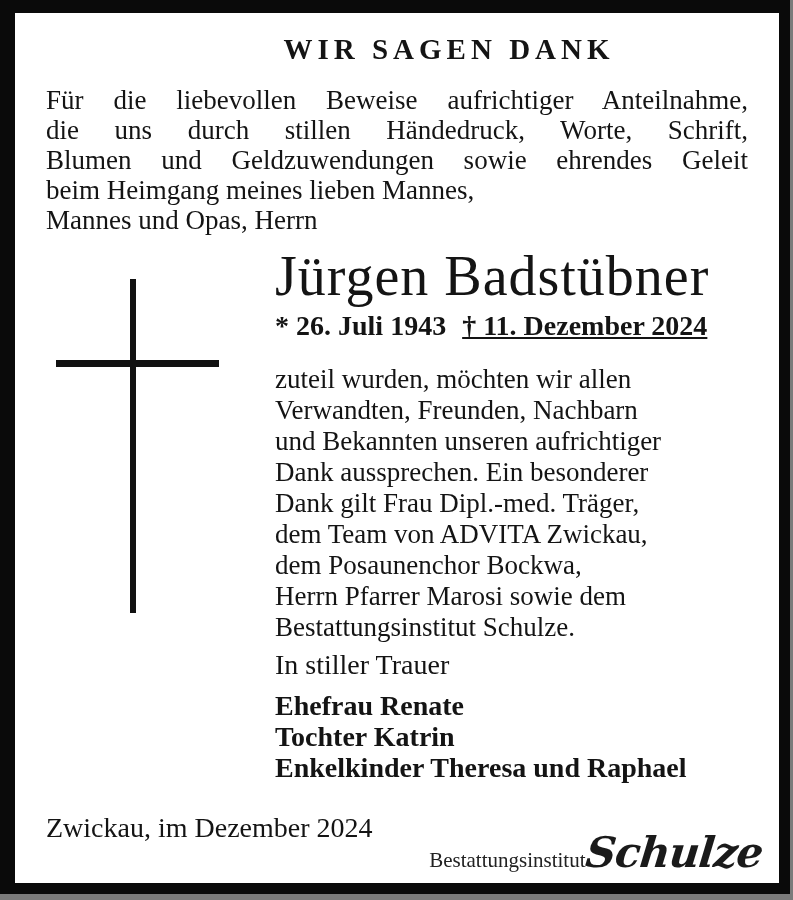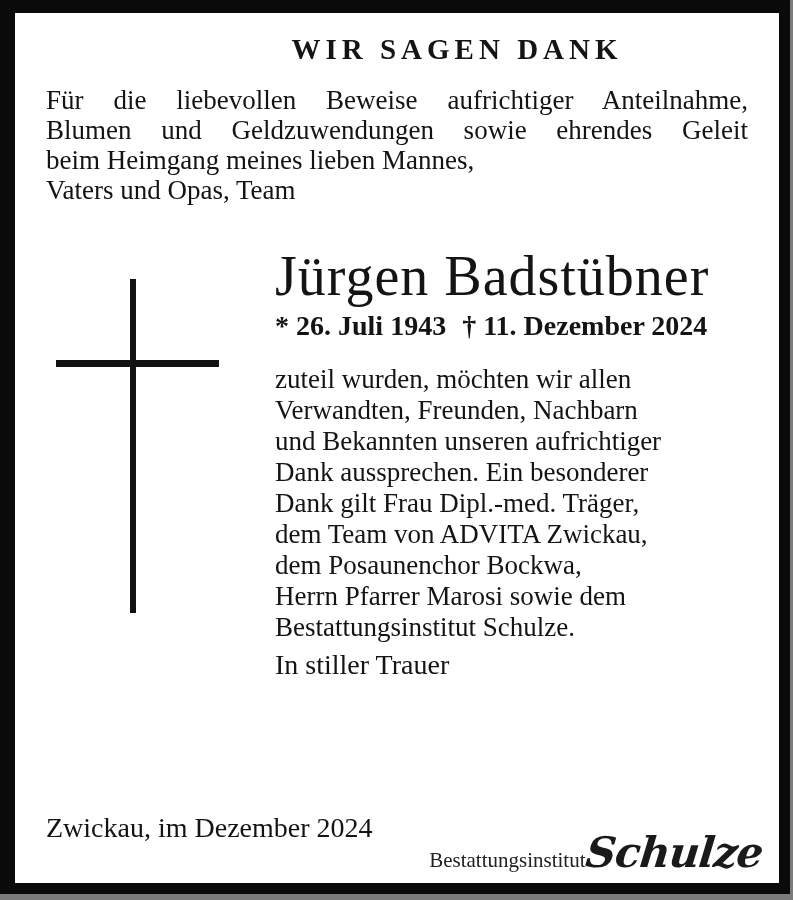--- a/index.html
+++ b/index.html
@@ -19,42 +19,42 @@
   .paper{
     position:absolute;left:15px;top:13px;width:764px;height:870px;
     background:#ffffff;overflow:hidden;
   }
   .headline{
     position:absolute;left:0;right:0;top:20px;
     text-align:center;
     font-weight:bold;font-size:29px;letter-spacing:5px;
     white-space:nowrap;
   }
-  .headline span{position:relative;left:60px;}
+  .headline span{position:relative;left:52px;}
   .intro{
     position:absolute;left:31px;top:72px;width:702px;
     font-size:27px;line-height:30px;
   }
   .intro .line{white-space:normal;}
   .intro .line.justify{text-align:justify;text-align-last:justify;}
   
   .cross{position:absolute;left:0;top:0;}
   .cross .v{position:absolute;left:115px;top:266px;width:6px;height:334px;background:#111;}
   .cross .h{position:absolute;left:41px;top:347px;width:163px;height:7px;background:#111;}
   .main-col{
     position:absolute;left:260px;top:237px;width:496px;
   }
   .deceased-name{
     font-weight:normal;font-size:56px;line-height:52px;letter-spacing:1px;
     white-space:nowrap;
   }
   .dates{
     margin-top:6px;font-weight:bold;font-size:28px;line-height:36px;white-space:nowrap;
   }
-  .dates .death{margin-left:16px;}
+  .dates .death{margin-left:16px;text-decoration:underline;}
   .body-lines{margin-top:20px;font-size:27px;line-height:31px;}
   .body-lines div{white-space:nowrap;}
   .closing{margin-top:6px;font-size:28px;line-height:32px;}
   .mourners{margin-top:9px;font-weight:bold;font-size:28px;line-height:31px;}
   .place-date{
     position:absolute;left:31px;top:799px;font-size:28px;white-space:nowrap;
   }
   .footer{
     position:absolute;right:16px;bottom:6px;
     display:flex;align-items:baseline;gap:1px;white-space:nowrap;
@@ -73,23 +73,24 @@
 <div id="stage">
   <div class="frame-black"></div>
   <div class="paper">
 
     <div class="headline">
       <span>WIR SAGEN DANK</span>
     </div>
 
     <div class="intro">
       <div class="line justify">Für die liebevollen Beweise aufrichtiger Anteilnahme,</div>
+      <div class="line justify">die uns durch stillen Händedruck, Worte, Schrift,</div>
       <div class="line justify">Blumen und Geldzuwendungen sowie ehrendes Geleit</div>
       <div class="line">beim Heimgang meines lieben Mannes,</div>
-      <div class="line">Vaters und Opas, Team</div>
+      <div class="line">Mannes und Opas, Herrn</div>
     </div>
 
     <div class="cross">
       <div class="v"></div>
       <div class="h"></div>
     </div>
 
     <div class="main-col">
       <div class="deceased-name">Jürgen Badstübner</div>
       <div class="dates">
@@ -100,20 +101,25 @@
         <div>Verwandten, Freunden, Nachbarn</div>
         <div>und Bekannten unseren aufrichtiger</div>
         <div>Dank aussprechen. Ein besonderer</div>
         <div>Dank gilt Frau Dipl.-med. Träger,</div>
         <div>dem Team von ADVITA Zwickau,</div>
         <div>dem Posaunenchor Bockwa,</div>
         <div>Herrn Pfarrer Marosi sowie dem</div>
         <div>Bestattungsinstitut Schulze.</div>
       </div>
       <div class="closing">In stiller Trauer</div>
+      <div class="mourners">
+        <div>Ehefrau Renate</div>
+        <div>Tochter Katrin</div>
+        <div>Enkelkinder Theresa und Raphael</div>
+      </div>
     </div>
 
     <div class="place-date">Zwickau, im Dezember 2024</div>
 
     <div class="footer">
       <span class="fh-prefix">Bestattungsinstitut</span>
       <span class="fh-name">Schulze</span>
     </div>
 
   </div>

